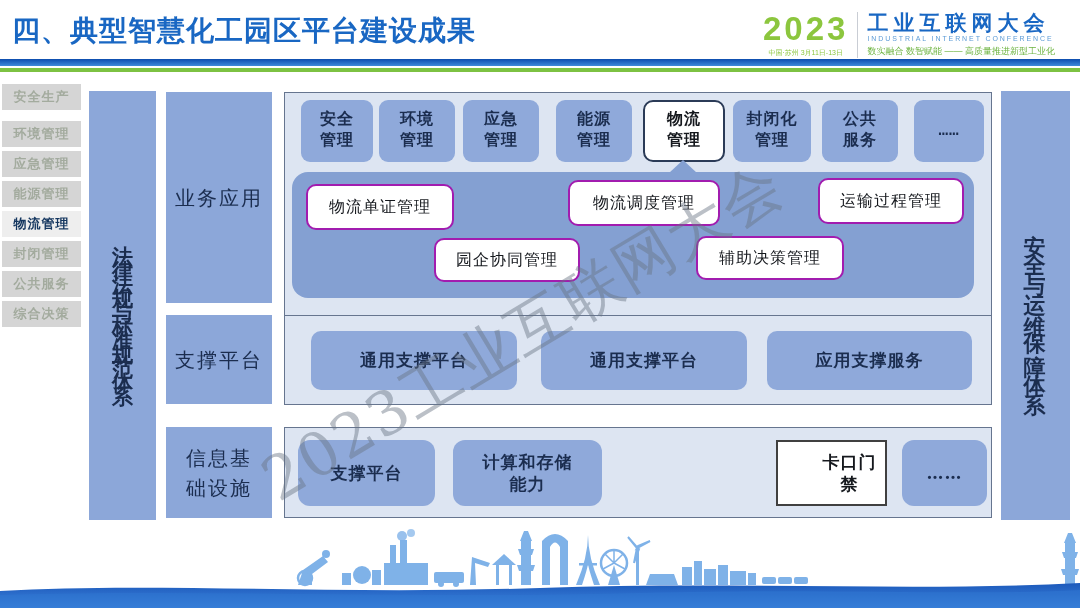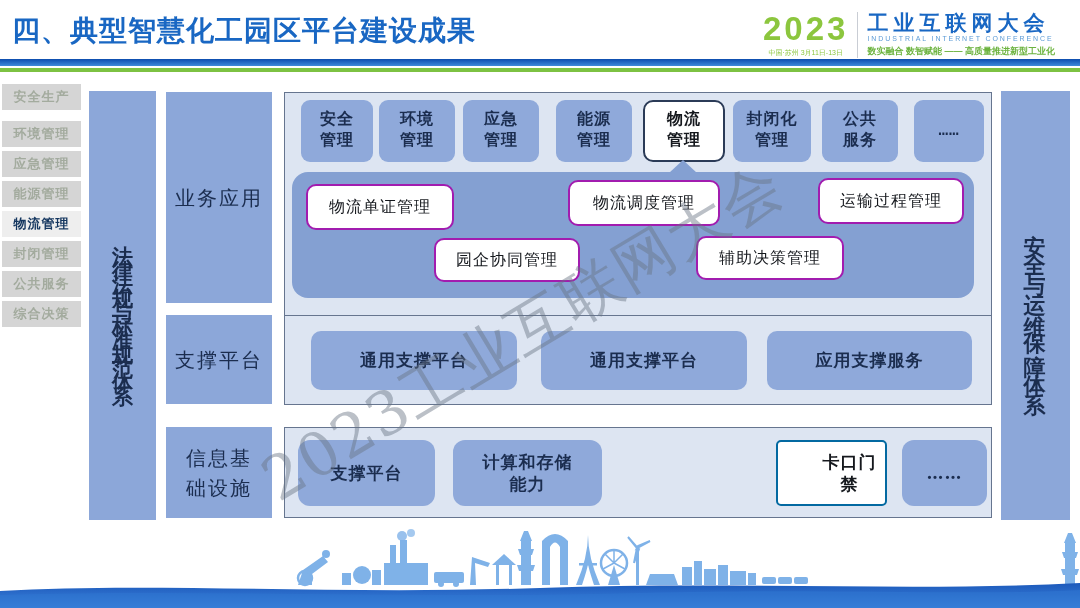--- a/index.html
+++ b/index.html
@@ -15,21 +15,21 @@
 
   .logo{position:absolute;left:763px;top:11px;display:flex;align-items:center;gap:9px;
         font-family:"Liberation Sans",sans-serif;z-index:5;}
   .logo-year-block{display:flex;flex-direction:column;align-items:center;}
   .logo-year{font-weight:bold;font-size:33px;color:#8cc63e;letter-spacing:3px;line-height:1;}
   .logo-venue{font-size:7px;color:#8cc63e;margin-top:3px;white-space:nowrap;}
   .logo-divider{width:1px;height:46px;background:#c9cdd4;}
   .logo-text-block{display:flex;flex-direction:column;}
   .logo-cn{font-weight:bold;font-size:21px;color:#1967c3;letter-spacing:5px;white-space:nowrap;line-height:1.15;}
   .logo-en{font-size:7px;color:#5c9bd6;letter-spacing:1.9px;white-space:nowrap;}
-  .logo-tagline{font-size:9px;font-weight:bold;color:#6cb33f;margin-top:3px;white-space:nowrap;}
+  .logo-tagline{font-size:9px;font-weight:normal;color:#6cb33f;margin-top:3px;white-space:nowrap;}
 
   
   .side-item{position:absolute;left:2px;width:79px;height:26px;background:#d5d5d5;color:#a3ab9e;
              font-family:"Liberation Sans",sans-serif;font-weight:bold;font-size:13px;
              display:flex;align-items:center;justify-content:center;letter-spacing:1px;cursor:pointer;}
   .side-item.active{background:#eeeeee;color:#14365f;}
 
   
   .pillar{position:absolute;top:91px;height:429px;background:#8ca7d9;color:#1b2d4f;
           writing-mode:vertical-rl;text-orientation:upright;display:flex;align-items:center;
@@ -65,21 +65,21 @@
   .detail-chip{position:absolute;background:#ffffff;border:2px solid #a21caf;border-radius:10px;
                display:flex;align-items:center;justify-content:center;font-size:16px;color:#15181d;
                letter-spacing:1px;box-sizing:border-box;}
 
   .pbox{position:absolute;top:15px;height:59px;background:#8fa9da;border-radius:10px;display:flex;
         align-items:center;justify-content:center;font-size:17px;font-weight:bold;color:#1b2d4f;
         letter-spacing:1px;box-sizing:border-box;}
   .ibox{position:absolute;top:12px;height:66px;background:#8fa9da;border-radius:12px;display:flex;
         flex-direction:column;align-items:center;justify-content:center;font-size:17px;font-weight:bold;
         color:#1b2d4f;letter-spacing:1px;line-height:1.3;text-align:center;box-sizing:border-box;}
-  .ibox.white{background:#ffffff;border:2px solid #0369a1;border-radius:5px;color:#15181d;padding-left:36px;}
+  .ibox.white{background:#ffffff;border:2px solid #404040;border-radius:0;color:#15181d;padding-left:36px;}
 
   
   .watermark{position:absolute;left:222px;top:278px;width:650px;transform:rotate(-31deg);
              transform-origin:center;font-size:60px;color:rgba(105,115,130,0.45);letter-spacing:2px;
              z-index:40;pointer-events:none;white-space:nowrap;}
 
   
   .skyline{position:absolute;left:0;top:523px;width:1080px;height:85px;z-index:1;}
 </style>
 </head>

